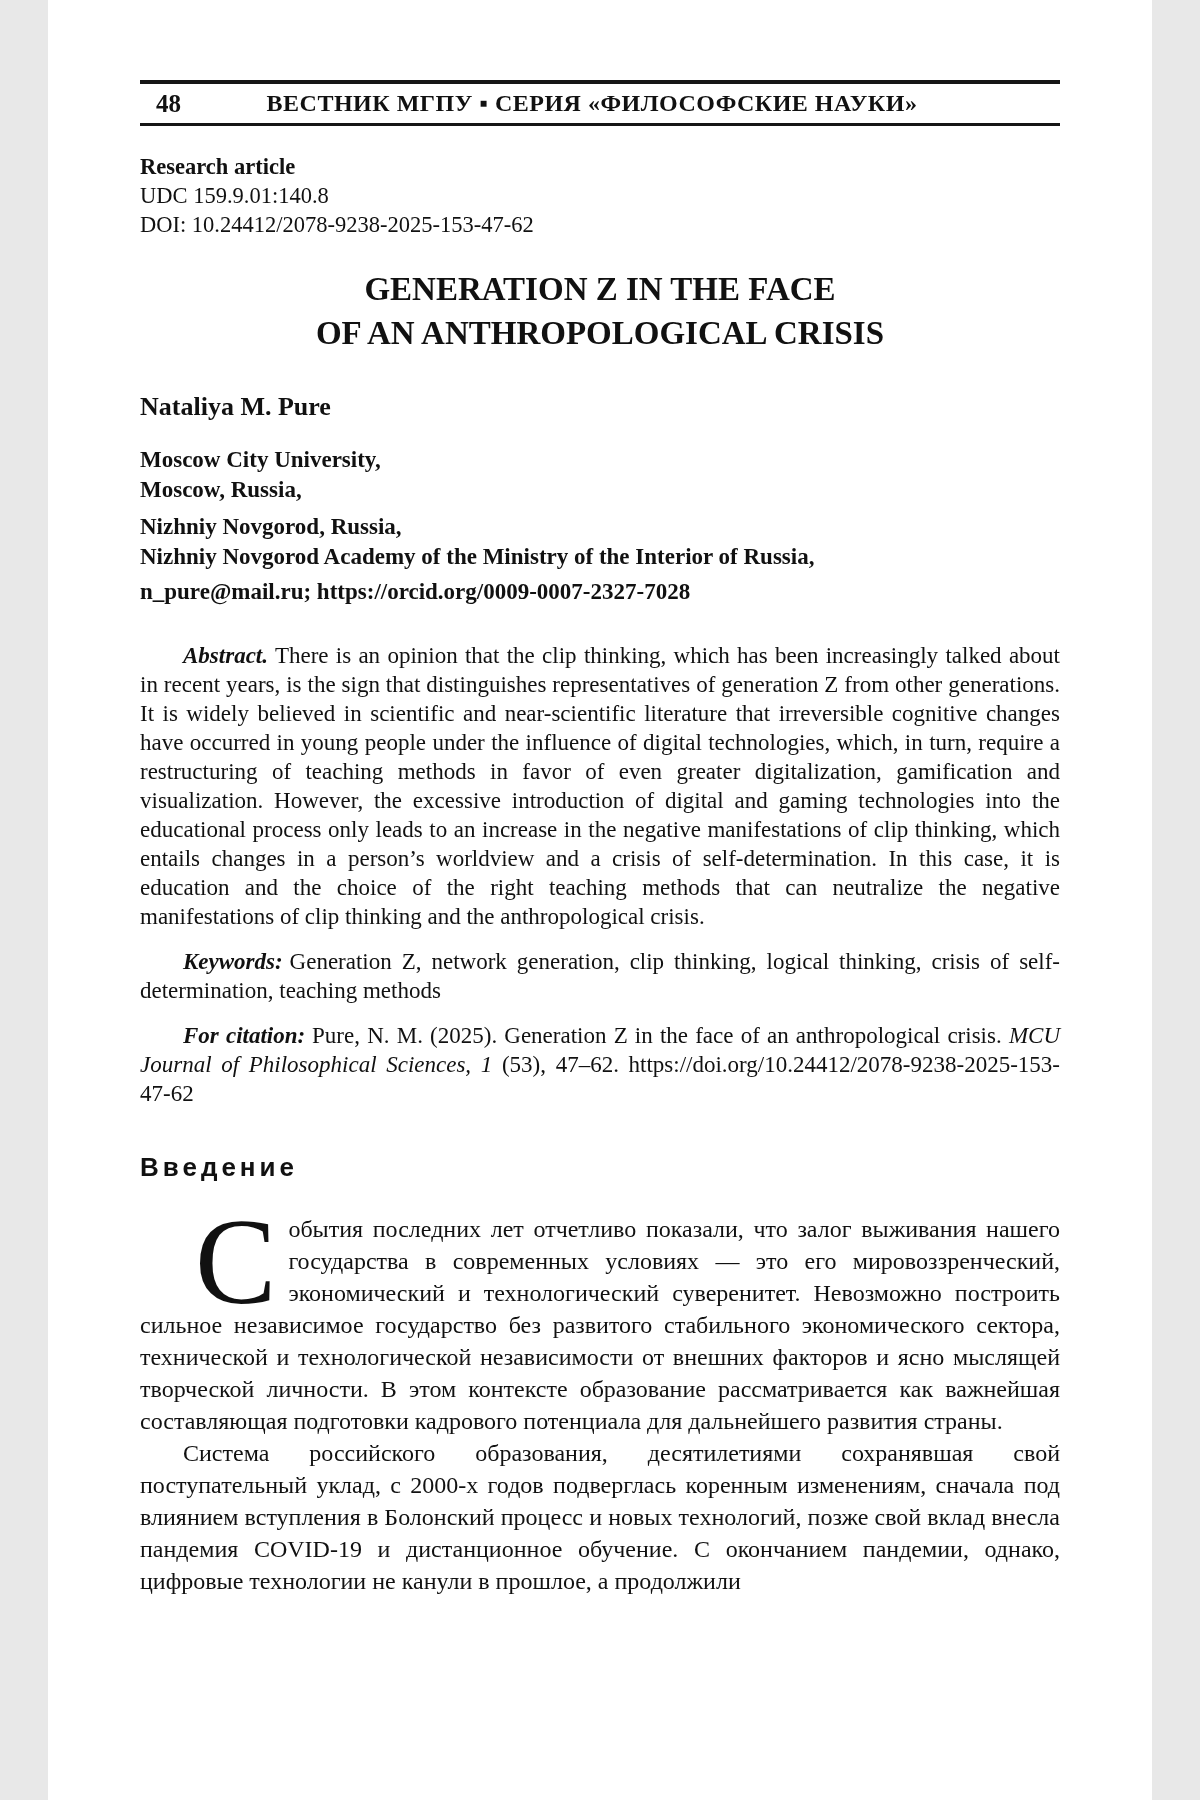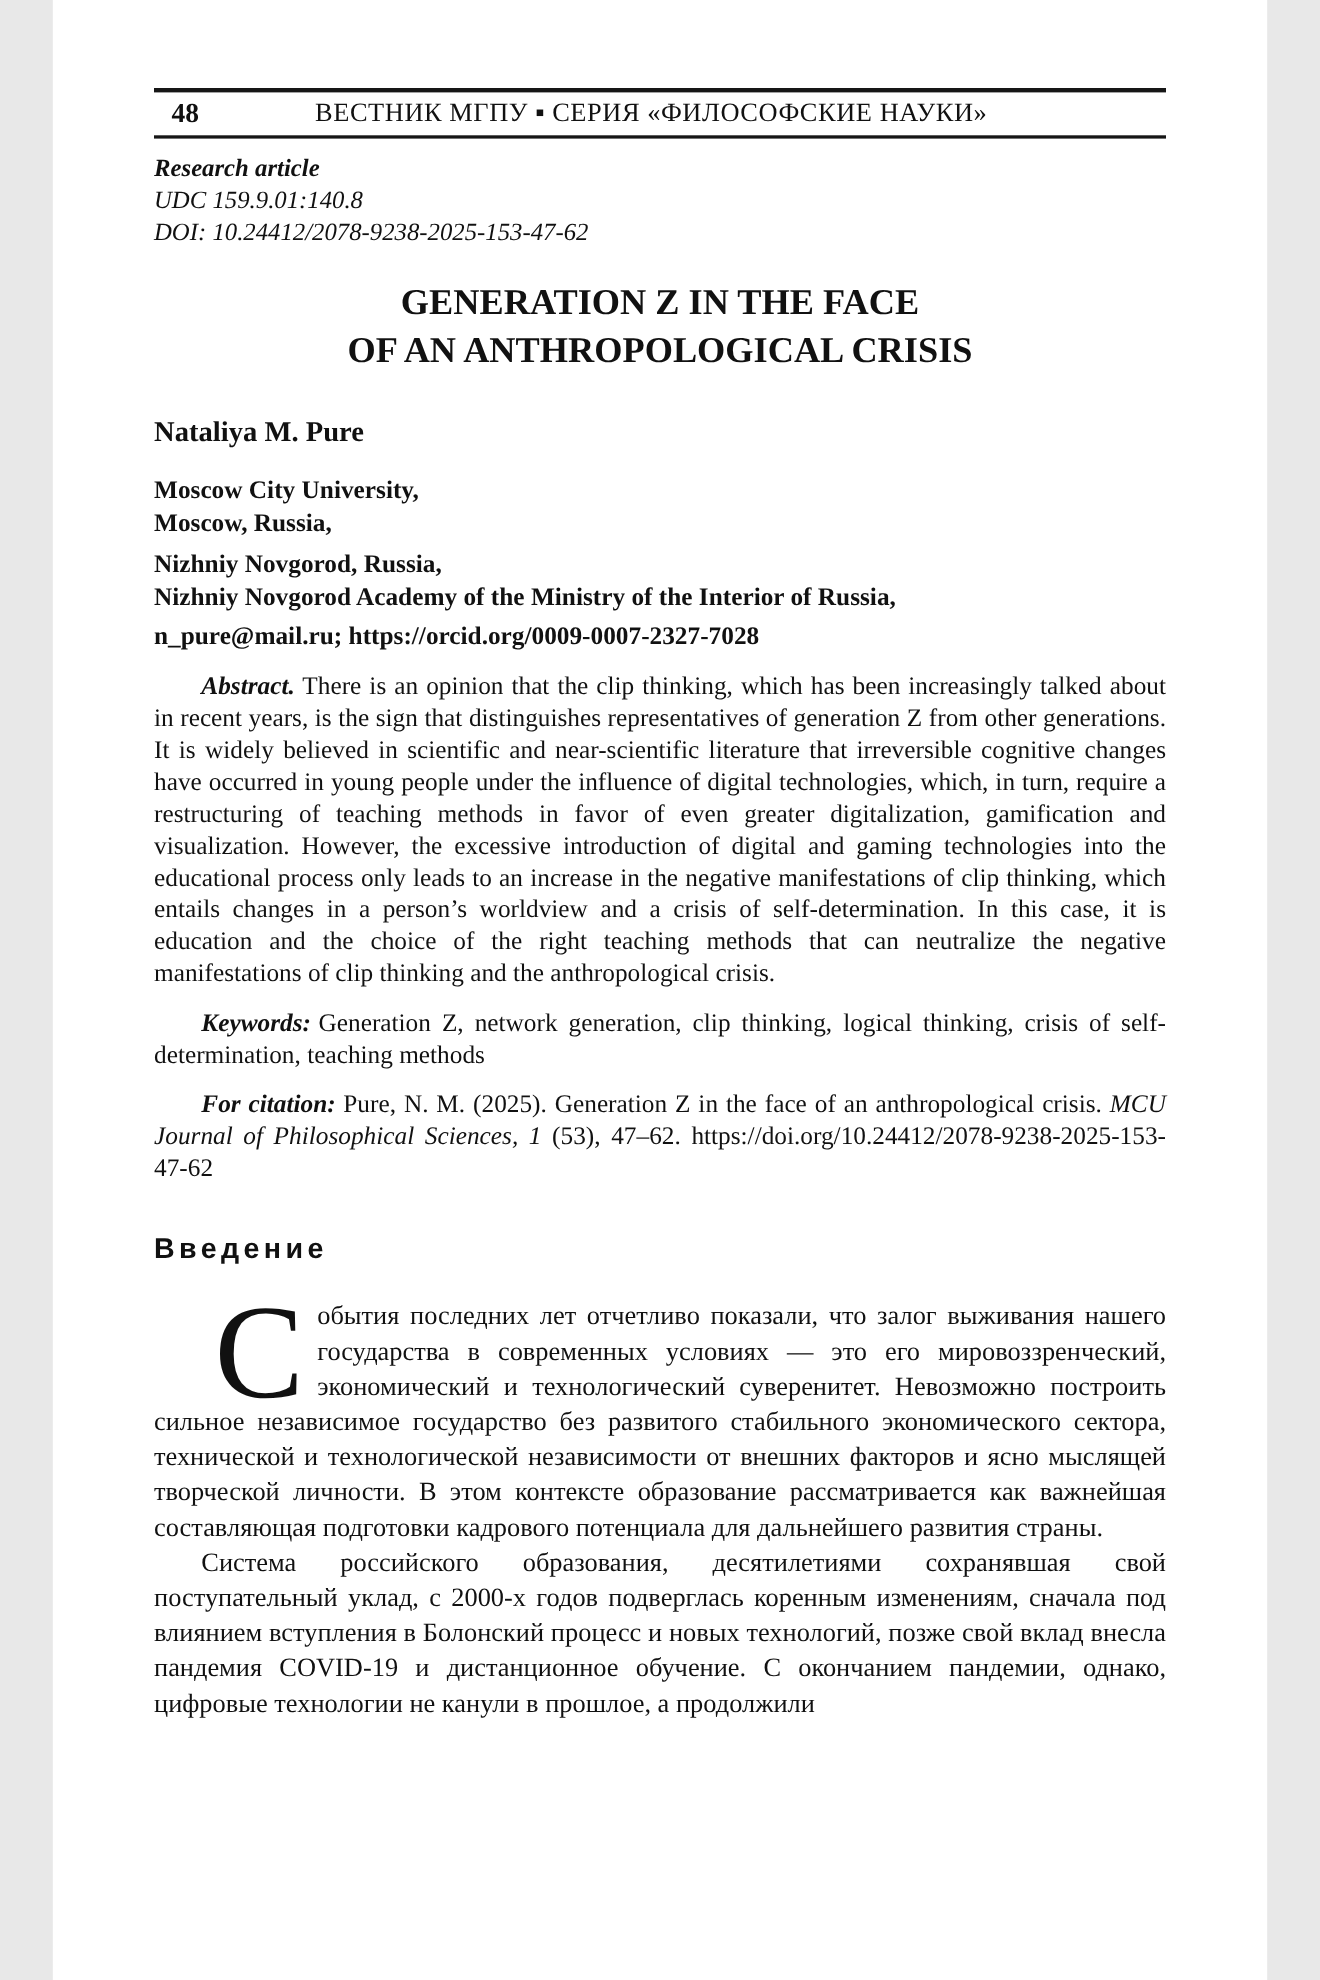--- a/index.html
+++ b/index.html
@@ -28,28 +28,28 @@
   }
   .page-num {
     font-weight: bold;
     font-size: 25px;
     padding-left: 16px;
   }
   .journal-name {
     position: absolute;
     left: 0; right: 16px;
     text-align: center;
-    font-weight: normal;
+    font-weight: bold;
     font-size: 24px;
     letter-spacing: 0.5px;
     white-space: nowrap;
   }
 
   
-  .meta-block { margin-top: 12px; font-style: italic; }
+  .meta-block { margin-top: 26px; }
   .meta-line { font-size: 22.5px; line-height: 29px; }
   .meta-line.bold { font-weight: bold; }
 
   
   .title {
     margin-top: 28px;
     text-align: center;
     font-weight: bold;
     font-size: 33px;
     line-height: 44px;
@@ -69,21 +69,21 @@
   .contact-line { margin-top: 5px; }
 
   
   .front-para {
     margin-top: 16px;
     font-size: 23px;
     line-height: 29px;
     text-align: justify;
     text-indent: 43px;
   }
-  .front-para.first { margin-top: 16px; }
+  .front-para.first { margin-top: 34px; }
   .lbl { font-weight: bold; font-style: italic; margin-right: 0.3em; }
   .it { font-style: italic; }
 
   
   .section-heading {
     margin-top: 44px;
     font-family: "Liberation Sans", sans-serif;
     font-weight: bold;
     font-size: 26px;
     letter-spacing: 4px;

